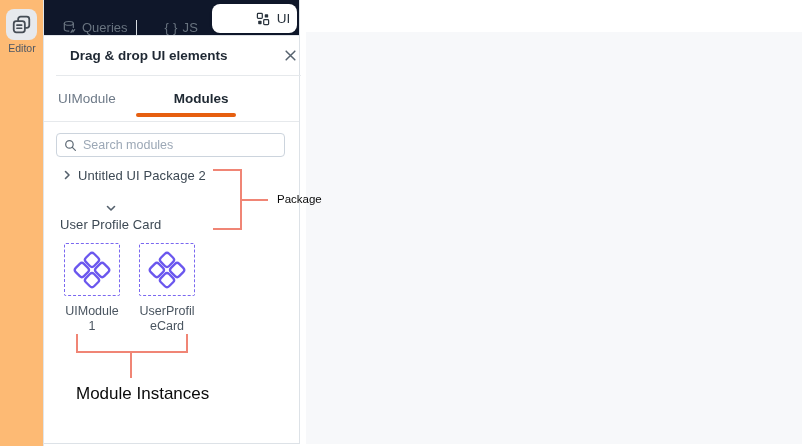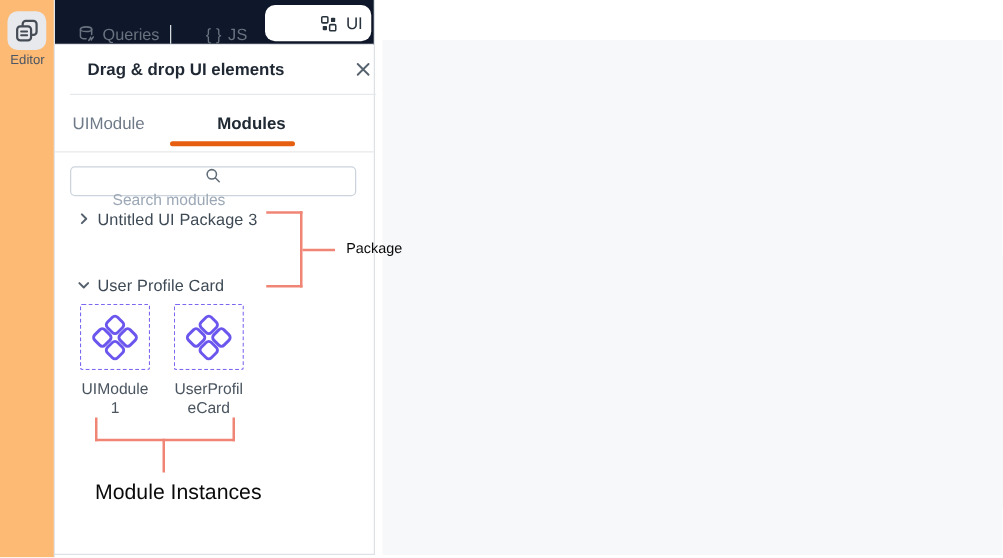--- a/index.html
+++ b/index.html
@@ -23,29 +23,29 @@
 
   .panel-header { position:absolute; left:12px; top:36px; width:100%; height:40px; display:flex; align-items:center; padding:0 14px; border-bottom:1px solid #e6e9ec; }
   .panel-title { font-size:13.5px; font-weight:700; color:#1f2833; }
   .close-btn { margin-left:auto; cursor:pointer; display:flex; align-items:center; }
 
   .tabs-row { position:absolute; left:0; top:76px; width:100%; height:46px; display:flex; align-items:center; gap:27px; padding-left:14px; border-bottom:1px solid #e6e9ec; }
   .tab { font-size:13.5px; color:#6e7a88; cursor:pointer; position:relative; }
   .tab.active { color:#202a34; font-weight:600;padding-left:31px; }
   .tab.active::after { content:""; position:absolute; left:-7px; right:-7px; top:calc(100% + 7px); height:3.5px; background:#e65f10; border-radius:2px; }
 
-  .search-box { position:absolute; left:12px; top:133px; width:229px; height:24px; border:1px solid #ccd4dd; border-radius:4px; background:#fff; display:flex; align-items:center; padding:0 7px; gap:6px;flex-direction:column; }
+  .search-box { position:absolute; left:12px; top:133px; width:229px; height:24px; border:1px solid #ccd4dd; border-radius:4px; background:#fff; display:flex; align-items:center; padding:0 7px; gap:6px; }
   .search-box input { border:none; outline:none; flex:1; font-size:12.5px; color:#3d4954; font-family:"Liberation Sans", sans-serif; background:transparent; min-width:0; }
   .search-box input::placeholder { color:#9ca8b6; }
 
   .tree-row { position:absolute; left:16px; display:flex; align-items:center; gap:4px; cursor:pointer; height:18px; }
   .tree-row .chev { width:14px; display:flex; align-items:center; justify-content:center; }
   .tree-label { font-size:13px; font-weight:500; color:#3d4954; letter-spacing:0.1px; }
   .tree-row.r1 { top:166px; }
-  .tree-row.r2 { top:219px; }
+  .tree-row.r2 { top:203px;flex-direction:column; }
 
   .module-card { position:absolute; top:243px; width:56px; height:53px; border:1.6px dashed #7a68f0; border-radius:2px; background:#fff; display:flex; align-items:center; justify-content:center; cursor:grab; }
   .module-card.c1 { left:20px; }
   .module-card.c2 { left:95px; }
   .card-label { position:absolute; top:304px; width:76px; text-align:center; font-size:12.5px; line-height:14.5px; color:#4a5560; }
   .card-label.l1 { left:10px; }
   .card-label.l2 { left:85px; }
 
   
   .canvas { position:absolute; left:301px; top:0; width:501px; height:446px; background:#fff; }
@@ -138,21 +138,21 @@
       </span>
       <input type="text" placeholder="Search modules" style="">
     </div>
 
     <div class="tree-row r1">
       <span class="chev">
         <svg width="10" height="10" viewBox="0 0 10 10" fill="none" stroke="#55616d" stroke-width="1.6" stroke-linecap="round" stroke-linejoin="round">
           <path d="M3.5 1.5 L7 5 L3.5 8.5"></path>
         </svg>
       </span>
-      <span class="tree-label">Untitled UI Package 3</span>
+      <span class="tree-label">Untitled UI Package 2</span>
     </div>
 
     <div class="tree-row r2">
       <span class="chev">
         <svg width="10" height="10" viewBox="0 0 10 10" fill="none" stroke="#55616d" stroke-width="1.6" stroke-linecap="round" stroke-linejoin="round">
           <path d="M1.5 3.5 L5 7 L8.5 3.5"></path>
         </svg>
       </span>
       <span class="tree-label">User Profile Card</span>
     </div>

